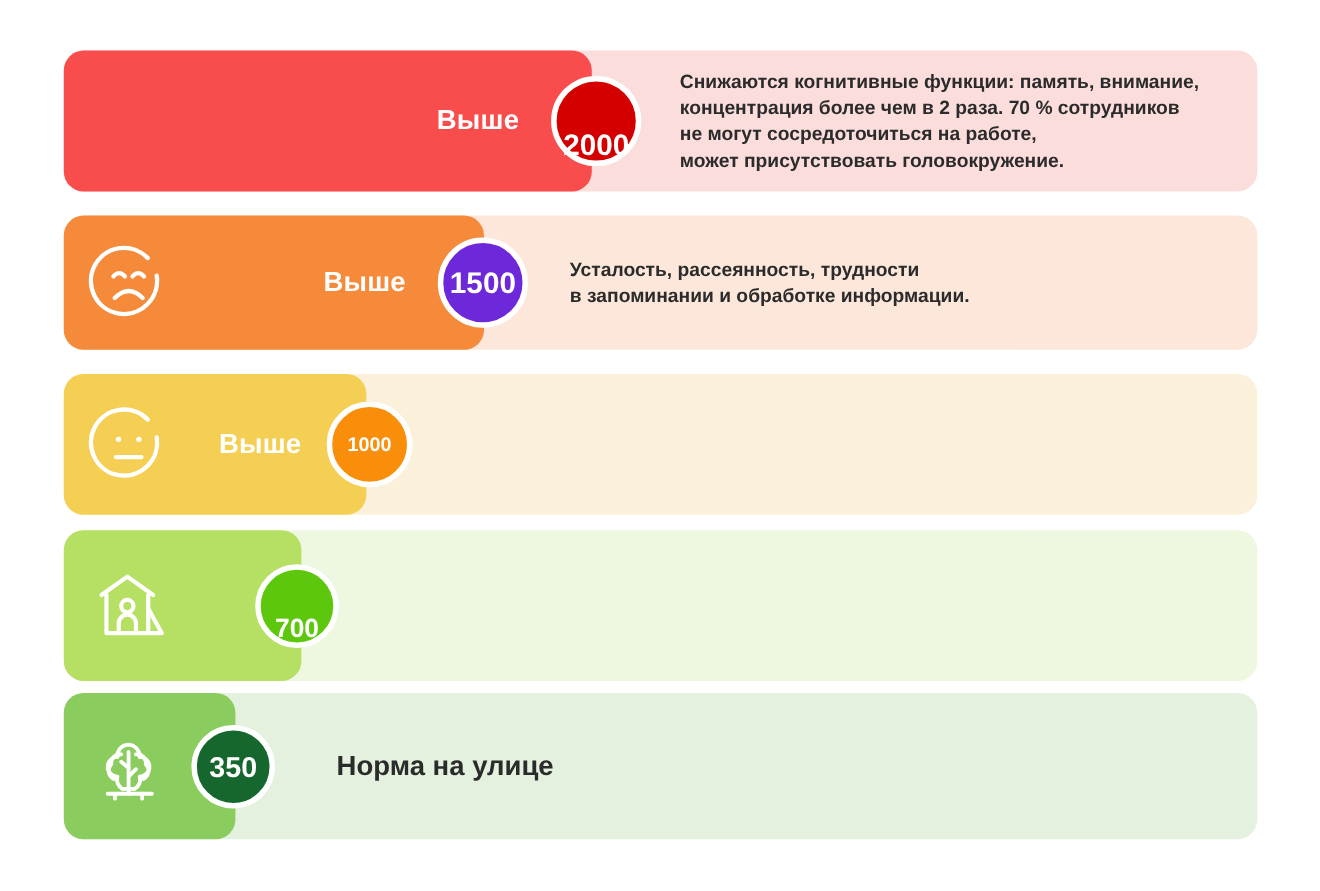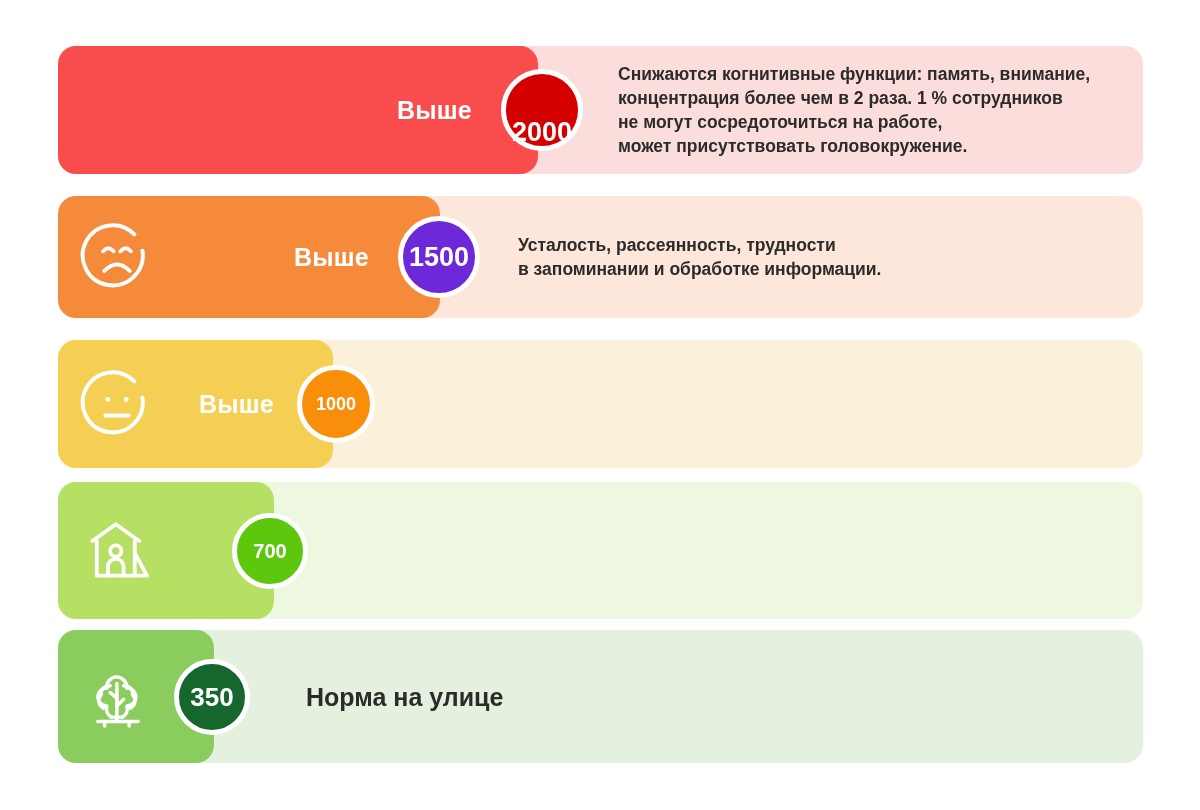--- a/index.html
+++ b/index.html
@@ -106,21 +106,21 @@
 <div class="rows">
 
   <div class="row" style="top:46px;height:128px;">
     <div class="pale" style="background:#FBDDDC;"></div>
     <div class="bar" style="width:480px;background:#F94D4D;"></div>
     <div class="prefix" style="left:339px;">Выше</div>
     <div class="badge" style="left:443px;width:82px;height:82px;background:#D40000;font-size:27px;align-items:flex-end;">
       <span>2000</span>
     </div>
     <div class="desc" style="left:560px;width:560px;">Снижаются когнитивные функции: память, внимание,
-концентрация более чем в 2 раза. 1 % сотрудников
+концентрация более чем в 2 раза. 70 % сотрудников
 не могут сосредоточиться на работе,
 может присутствовать головокружение.</div>
   </div>
 
   <div class="row" style="top:196px;height:122px;">
     <div class="pale" style="background:#FCE7DA;"></div>
     <div class="bar" style="width:382px;background:#F58A3B;"></div>
     <span class="bar-icon" style="left:22px;">
       <svg viewBox="0 0 64 64" fill="none" stroke="currentColor" stroke-width="3.4" stroke-linecap="round" stroke-linejoin="round">
         <path d="M47 12.5 A26 26 0 1 0 54 26.5"></path>
@@ -160,21 +160,21 @@
     <span class="bar-icon" style="left:22px;width:76px;height:76px;">
       <svg viewBox="0 0 68 68" fill="none" stroke="currentColor" stroke-width="3.4" stroke-linecap="round" stroke-linejoin="round">
         <path d="M11 25 L32 10 L53 25"></path>
         <path d="M15 25 V56 H58"></path>
         <path d="M49 25 V56"></path>
         <path d="M49 36 L60 56"></path>
         <circle cx="32" cy="34" r="5"></circle>
         <path d="M25 56 V48 a7 7 0 0 1 14 0 V56"></path>
       </svg>
     </span>
-    <div class="badge" style="left:174px;width:76px;height:76px;background:#5CC70C;font-size:20px;">
+    <div class="badge" style="left:174px;width:76px;height:76px;background:#5CC70C;font-size:24px;align-items:flex-end;">
       <span>700</span>
     </div>
   </div>
 
   <div class="row" style="top:630px;height:133px;">
     <div class="pale" style="background:#E4F1DE;"></div>
     <div class="bar" style="width:156px;background:#8BCC5E;"></div>
     <span class="bar-icon" style="left:22px;width:76px;height:76px;">
       <svg viewBox="0 0 68 68" fill="none" stroke="currentColor" stroke-width="3.1" stroke-linecap="round" stroke-linejoin="round">
         <path d="M24 26 a9 9 0 0 1 8.5 -10 a9.5 9.5 0 0 1 9.5 10"></path>

